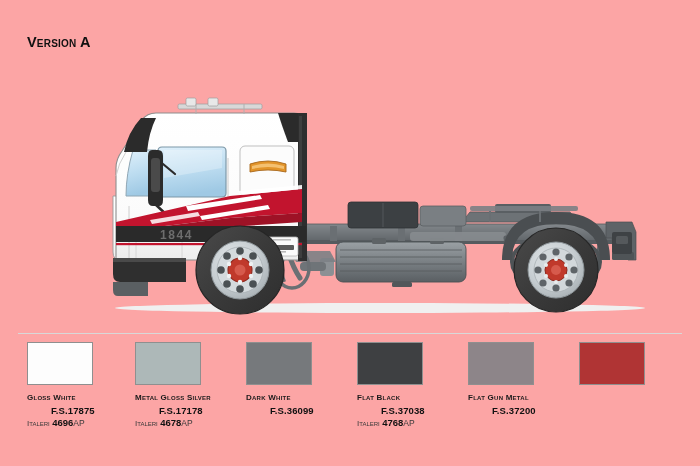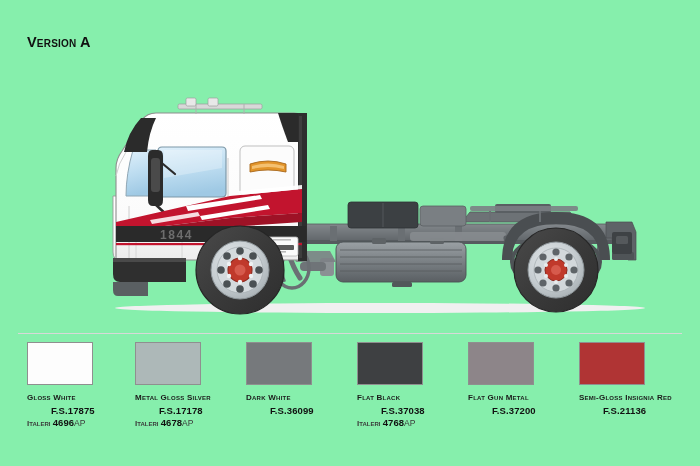--- a/index.html
+++ b/index.html
@@ -12,21 +12,21 @@
     height: 466px;
     font-family: "Liberation Sans", sans-serif;
     color: #1a1a1a;
     position: relative;
     overflow: hidden;
   }
 
   #page {
     position: absolute;
     inset: 0;
-    background: #86efac;
+    background: #fca5a5;
   }
 
   
   #version-title {
     position: absolute;
     left: 27px;
     top: 34px;
     font-family: "Liberation Sans", sans-serif;
     font-weight: bold;
     font-size: 14.5px;
@@ -95,21 +95,21 @@
     white-space: nowrap;
     padding-left: 24px;
   }
   .paint-italeri {
     font-size: 8.5px;
     color: #222222;
     white-space: nowrap;
   }
   .paint-italeri .brand {
     font-variant: small-caps;
-    font-weight: bold;
+    font-weight: normal;
     font-size: 8px;
     color: #3a3a3a;
     margin-top: 11px;
   }
   .paint-italeri .code {
     font-weight: bold;
     font-size: 9.5px;
     color: #111111;
     margin-top: 18px;
   }
@@ -442,24 +442,16 @@
     <div class="paint-entry" style="left:468px;">
       <div class="swatch" style="background: rgb(141, 133, 137);"></div>
       <div class="paint-text">
         <div class="paint-name">Flat Gun Metal</div>
         <div class="paint-fs">F.S.37200</div>
       </div>
     </div>
 
     <div class="paint-entry" style="left:579px;">
       <div class="swatch" style="background: rgb(176, 52, 52);"></div>
-      <div class="paint-text">
-        <div class="paint-name">Semi-Gloss Insignia Red</div>
-        <div class="paint-fs">F.S.21136</div>
-        <div class="paint-italeri hidden-line">
-          <span class="brand">Italeri</span>
-          <span class="code"></span><span class="suffix"></span>
-        </div>
-      </div>
     </div>
 
   </div>
 </div>
 
 </body></html>

